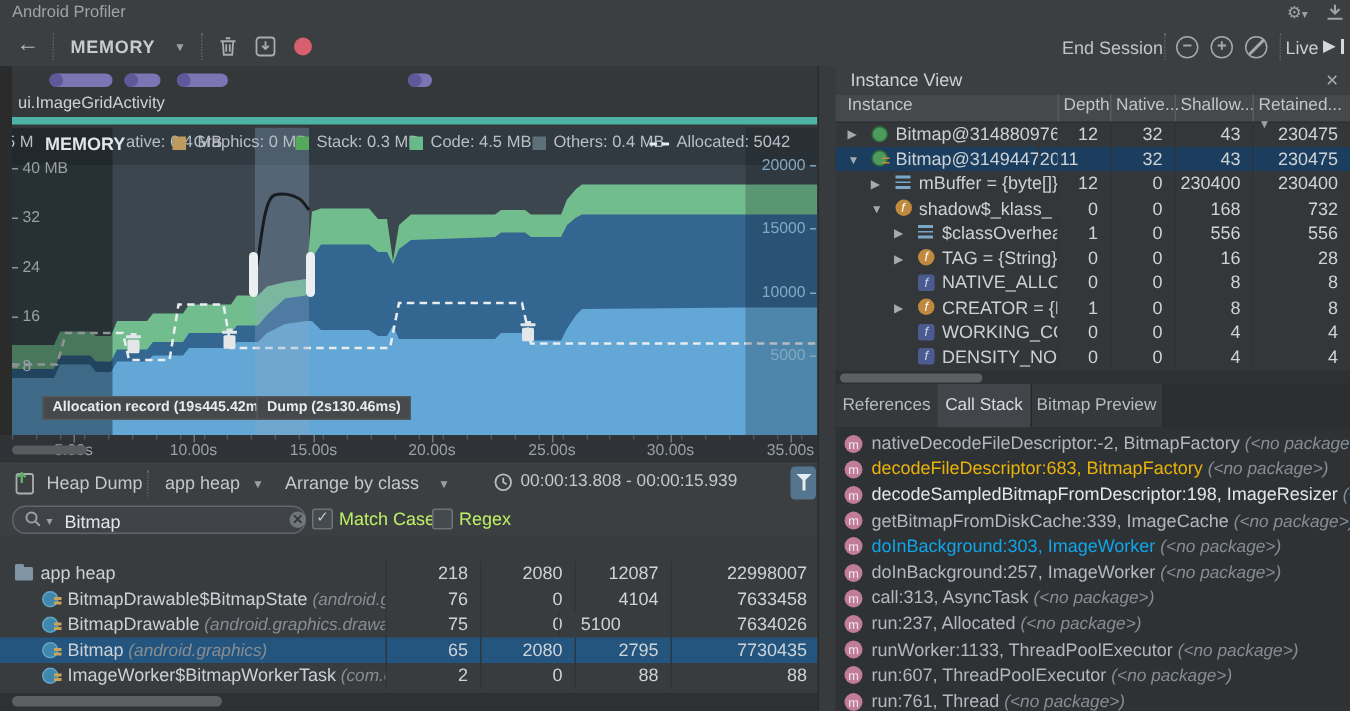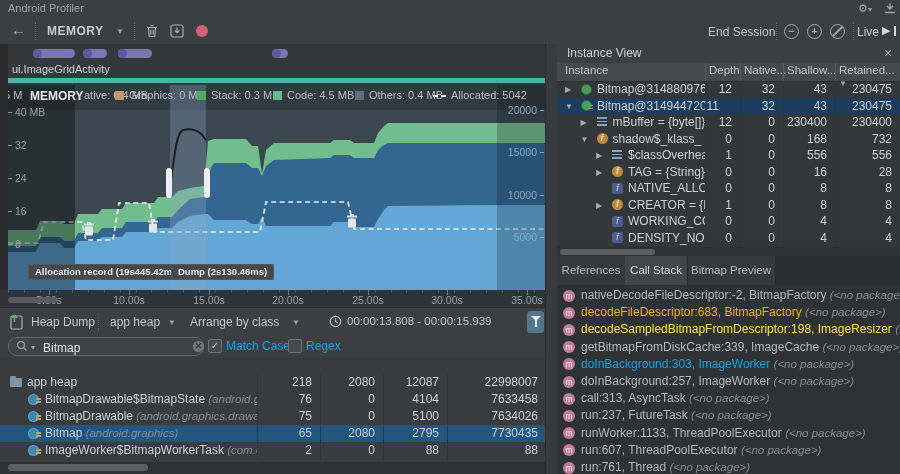--- a/index.html
+++ b/index.html
@@ -48,21 +48,21 @@
   #funnel-top{position:absolute;left:3.5px;top:5px;width:0;height:0;border-left:5px solid transparent;border-right:5px solid transparent;border-top:5px solid #e6ecf0;}
   #funnel-stem{position:absolute;left:7.5px;top:9px;width:2px;height:7px;background:#e6ecf0;}
   
   #searchbar{left:0;top:335px;width:546px;height:22px;background:#3c3f41;}
   #search-box{left:8px;top:2px;width:194px;height:17px;border:1px solid #61666b;border-radius:9px;background:#3f4347;}
   #search-text{left:34px;top:3px;color:#e2e5e7;}
   #search-clear{left:184px;top:3px;width:11px;height:11px;border-radius:50%;background:#71767a;color:#34373a;
                 font-size:9px;line-height:11px;text-align:center;font-weight:bold;}
   .cb{top:4px;width:12px;height:12px;background:#454a4e;border:1px solid #6d7277;border-radius:2px;
       text-align:center;line-height:11px;font-size:10px;color:#bcc8d2;}
-  .cb-l{top:4px;color:#0ea5e9;}
+  .cb-l{top:4px;color:#bef264;}
   
   #classtable{left:0;top:357px;width:546px;height:117px;background:#383c3f;}
   #ct-header{position:absolute;left:0;top:0;width:546px;height:16px;background:#45494b;border-bottom:1px solid #2c2e30;
              font-size:11.5px;color:#c0c5c9;}
   .ct-h{position:absolute;top:1px;}
   .vline{position:absolute;top:0;width:1px;height:16px;background:#585c5f;}
   .num-cell{position:absolute;top:0;height:17px;line-height:17px;text-align:right;box-sizing:border-box;
             padding-right:8px;border-left:1px solid rgba(48,52,56,.9);color:#ced3d6;}
   #ct-scroll{position:absolute;left:0;top:105px;width:546px;height:12px;background:#2e3133;}
   #ct-thumb{position:absolute;left:8px;top:2px;width:140px;height:7px;border-radius:3.5px;background:#5c6063;}
@@ -342,21 +342,21 @@
         </div>
         <div style="position: absolute; left: 0px; top: 35px; width: 546px; height: 17px; background: transparent;">
           <div style="position: absolute; left: 0px; top: 0px; width: 257px; height: 17px; line-height: 17px; overflow: hidden; white-space: nowrap;">
             <div style="position: absolute; left: 28px; top: 2.5px; width: 11px; height: 11px; border-radius: 50%; background: rgb(63, 135, 173); border: 1px solid rgba(130, 190, 220, 0.55); box-sizing: border-box;"></div>
             <div style="position: absolute; left: 36px; top: 7px; width: 5px; height: 1.5px; background: rgb(201, 163, 90);"></div>
             <div style="position: absolute; left: 36px; top: 10px; width: 5px; height: 1.5px; background: rgb(201, 163, 90);"></div>
             <div style="position: absolute; left: 45px; top: 0px; white-space: nowrap;"><span style="color: rgb(204, 209, 213);">BitmapDrawable</span><span class="pkg"> (android.graphics.drawable</span></div>
           </div>
           <div class="num-cell" style="position: absolute; left: 257px; width: 63px;">75</div>
           <div class="num-cell" style="position: absolute; left: 320px; width: 63px;">0</div>
-          <div class="num-cell" style="position: absolute; left: 383px; width: 64px;">5100</div>
+          <div class="num-cell" style="position: absolute; left: 372px; width: 64px; text-align: center;">5100</div>
           <div class="num-cell" style="position: absolute; left: 447px; width: 99px;">7634026</div>
         </div>
         <div style="position: absolute; left: 0px; top: 52px; width: 546px; height: 17px; background: rgb(36, 85, 126);">
           <div style="position: absolute; left: 0px; top: 0px; width: 257px; height: 17px; line-height: 17px; overflow: hidden; white-space: nowrap;">
             <div style="position: absolute; left: 28px; top: 2.5px; width: 11px; height: 11px; border-radius: 50%; background: rgb(63, 135, 173); border: 1px solid rgba(130, 190, 220, 0.55); box-sizing: border-box;"></div>
             <div style="position: absolute; left: 36px; top: 7px; width: 5px; height: 1.5px; background: rgb(201, 163, 90);"></div>
             <div style="position: absolute; left: 36px; top: 10px; width: 5px; height: 1.5px; background: rgb(201, 163, 90);"></div>
             <div style="position: absolute; left: 45px; top: 0px; white-space: nowrap;"><span style="color: rgb(204, 209, 213);">Bitmap</span><span class="pkg"> (android.graphics)</span></div>
           </div>
           <div class="num-cell" style="position: absolute; left: 257px; width: 63px;">65</div>
@@ -507,41 +507,41 @@
         <div style="position: absolute; left: 0px; top: 3px; width: 343px; height: 17px;">
           <div style="position: absolute; left: 6px; top: 1.5px; width: 12px; height: 12px; border-radius: 50%; background: rgb(192, 125, 149); text-align: center; line-height: 12px; font-size: 8.5px; color: rgb(245, 233, 239);">m</div>
           <div style="position: absolute; left: 24px; top: 0px; width: 319px; overflow: hidden; white-space: nowrap;"><span style="color: rgb(178, 184, 190);">nativeDecodeFileDescriptor:-2, BitmapFactory </span><span class="pkg">(&lt;no package&gt;)</span></div>
         </div>
         <div style="position: absolute; left: 0px; top: 20.2px; width: 343px; height: 17px;">
           <div style="position: absolute; left: 6px; top: 1.5px; width: 12px; height: 12px; border-radius: 50%; background: rgb(192, 125, 149); text-align: center; line-height: 12px; font-size: 8.5px; color: rgb(245, 233, 239);">m</div>
           <div style="position: absolute; left: 24px; top: 0px; width: 319px; overflow: hidden; white-space: nowrap;"><span style="color: #eab308;">decodeFileDescriptor:683, BitmapFactory </span><span class="pkg">(&lt;no package&gt;)</span></div>
         </div>
         <div style="position: absolute; left: 0px; top: 37.4px; width: 343px; height: 17px;">
           <div style="position: absolute; left: 6px; top: 1.5px; width: 12px; height: 12px; border-radius: 50%; background: rgb(192, 125, 149); text-align: center; line-height: 12px; font-size: 8.5px; color: rgb(245, 233, 239);">m</div>
-          <div style="position: absolute; left: 24px; top: 0px; width: 319px; overflow: hidden; white-space: nowrap;"><span style="color: #fde047; margin-top: 32px;">decodeSampledBitmapFromDescriptor:198, ImageResizer </span><span class="pkg">(&lt;no package&gt;)</span></div>
+          <div style="position: absolute; left: 24px; top: 0px; width: 319px; overflow: hidden; white-space: nowrap;"><span style="color: #e5e5e5; margin-top: 32px;">decodeSampledBitmapFromDescriptor:198, ImageResizer </span><span class="pkg">(&lt;no package&gt;)</span></div>
         </div>
         <div style="position: absolute; left: 0px; top: 54.6px; width: 343px; height: 17px;">
           <div style="position: absolute; left: 6px; top: 1.5px; width: 12px; height: 12px; border-radius: 50%; background: rgb(192, 125, 149); text-align: center; line-height: 12px; font-size: 8.5px; color: rgb(245, 233, 239);">m</div>
           <div style="position: absolute; left: 24px; top: 0px; width: 319px; overflow: hidden; white-space: nowrap;"><span style="color: rgb(178, 184, 190);">getBitmapFromDiskCache:339, ImageCache </span><span class="pkg">(&lt;no package&gt;)</span></div>
         </div>
         <div style="position: absolute; left: 0px; top: 71.8px; width: 343px; height: 17px;">
           <div style="position: absolute; left: 6px; top: 1.5px; width: 12px; height: 12px; border-radius: 50%; background: rgb(192, 125, 149); text-align: center; line-height: 12px; font-size: 8.5px; color: rgb(245, 233, 239);">m</div>
           <div style="position: absolute; left: 24px; top: 0px; width: 319px; overflow: hidden; white-space: nowrap;"><span style="color: #0ea5e9;">doInBackground:303, ImageWorker </span><span class="pkg">(&lt;no package&gt;)</span></div>
         </div>
         <div style="position: absolute; left: 0px; top: 89px; width: 343px; height: 17px;">
           <div style="position: absolute; left: 6px; top: 1.5px; width: 12px; height: 12px; border-radius: 50%; background: rgb(192, 125, 149); text-align: center; line-height: 12px; font-size: 8.5px; color: rgb(245, 233, 239);">m</div>
           <div style="position: absolute; left: 24px; top: 0px; width: 319px; overflow: hidden; white-space: nowrap;"><span style="color: rgb(178, 184, 190);">doInBackground:257, ImageWorker </span><span class="pkg">(&lt;no package&gt;)</span></div>
         </div>
         <div style="position: absolute; left: 0px; top: 106.2px; width: 343px; height: 17px;">
           <div style="position: absolute; left: 6px; top: 1.5px; width: 12px; height: 12px; border-radius: 50%; background: rgb(192, 125, 149); text-align: center; line-height: 12px; font-size: 8.5px; color: rgb(245, 233, 239);">m</div>
           <div style="position: absolute; left: 24px; top: 0px; width: 319px; overflow: hidden; white-space: nowrap;"><span style="color: rgb(178, 184, 190);">call:313, AsyncTask </span><span class="pkg">(&lt;no package&gt;)</span></div>
         </div>
         <div style="position: absolute; left: 0px; top: 123.4px; width: 343px; height: 17px;">
           <div style="position: absolute; left: 6px; top: 1.5px; width: 12px; height: 12px; border-radius: 50%; background: rgb(192, 125, 149); text-align: center; line-height: 12px; font-size: 8.5px; color: rgb(245, 233, 239);">m</div>
-          <div style="position: absolute; left: 24px; top: 0px; width: 319px; overflow: hidden; white-space: nowrap;"><span style="color: rgb(178, 184, 190);">run:237, FutureTask </span><span class="pkg">(&lt;no package&gt;)</span></div>
+          <div style="position: absolute; left: 24px; top: 0px; width: 319px; overflow: hidden; white-space: nowrap;"><span style="color: rgb(178, 184, 190);">run:237, Allocated </span><span class="pkg">(&lt;no package&gt;)</span></div>
         </div>
         <div style="position: absolute; left: 0px; top: 140.6px; width: 343px; height: 17px;">
           <div style="position: absolute; left: 6px; top: 1.5px; width: 12px; height: 12px; border-radius: 50%; background: rgb(192, 125, 149); text-align: center; line-height: 12px; font-size: 8.5px; color: rgb(245, 233, 239);">m</div>
           <div style="position: absolute; left: 24px; top: 0px; width: 319px; overflow: hidden; white-space: nowrap;"><span style="color: rgb(178, 184, 190);">runWorker:1133, ThreadPoolExecutor </span><span class="pkg">(&lt;no package&gt;)</span></div>
         </div>
         <div style="position: absolute; left: 0px; top: 157.8px; width: 343px; height: 17px;">
           <div style="position: absolute; left: 6px; top: 1.5px; width: 12px; height: 12px; border-radius: 50%; background: rgb(192, 125, 149); text-align: center; line-height: 12px; font-size: 8.5px; color: rgb(245, 233, 239);">m</div>
           <div style="position: absolute; left: 24px; top: 0px; width: 319px; overflow: hidden; white-space: nowrap;"><span style="color: rgb(178, 184, 190);">run:607, ThreadPoolExecutor </span><span class="pkg">(&lt;no package&gt;)</span></div>
         </div>
         <div style="position: absolute; left: 0px; top: 175px; width: 343px; height: 17px;">

